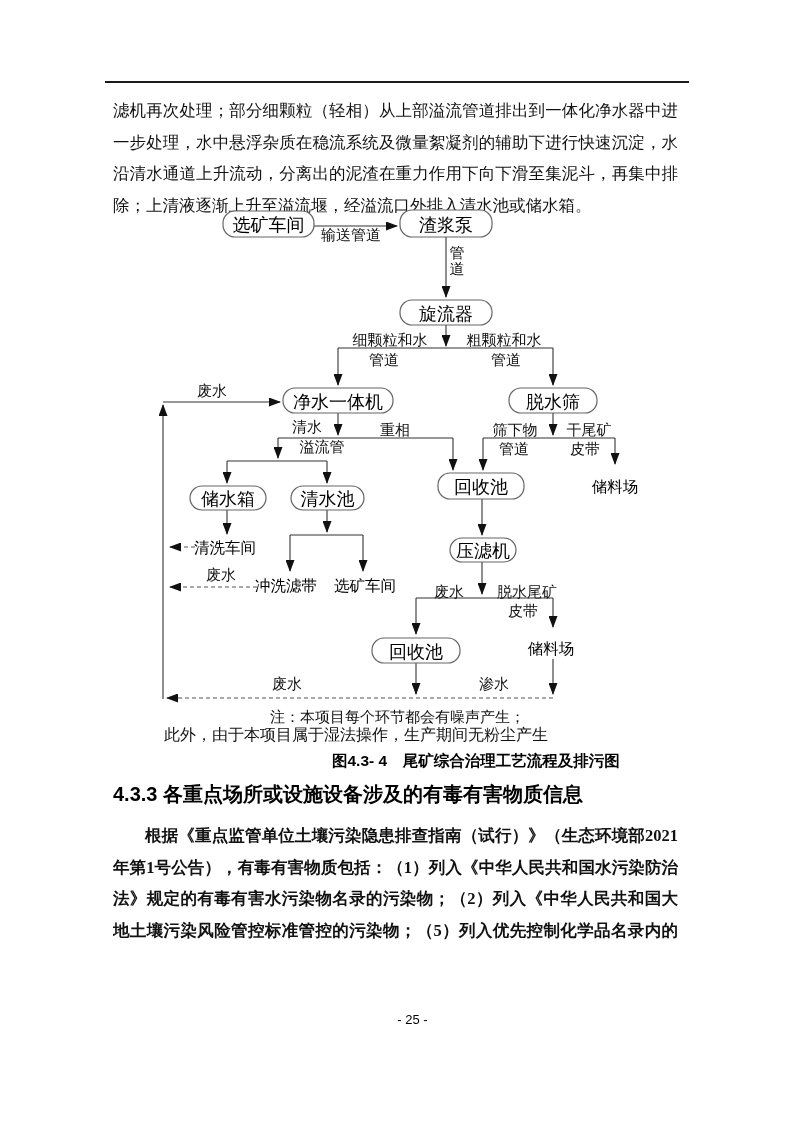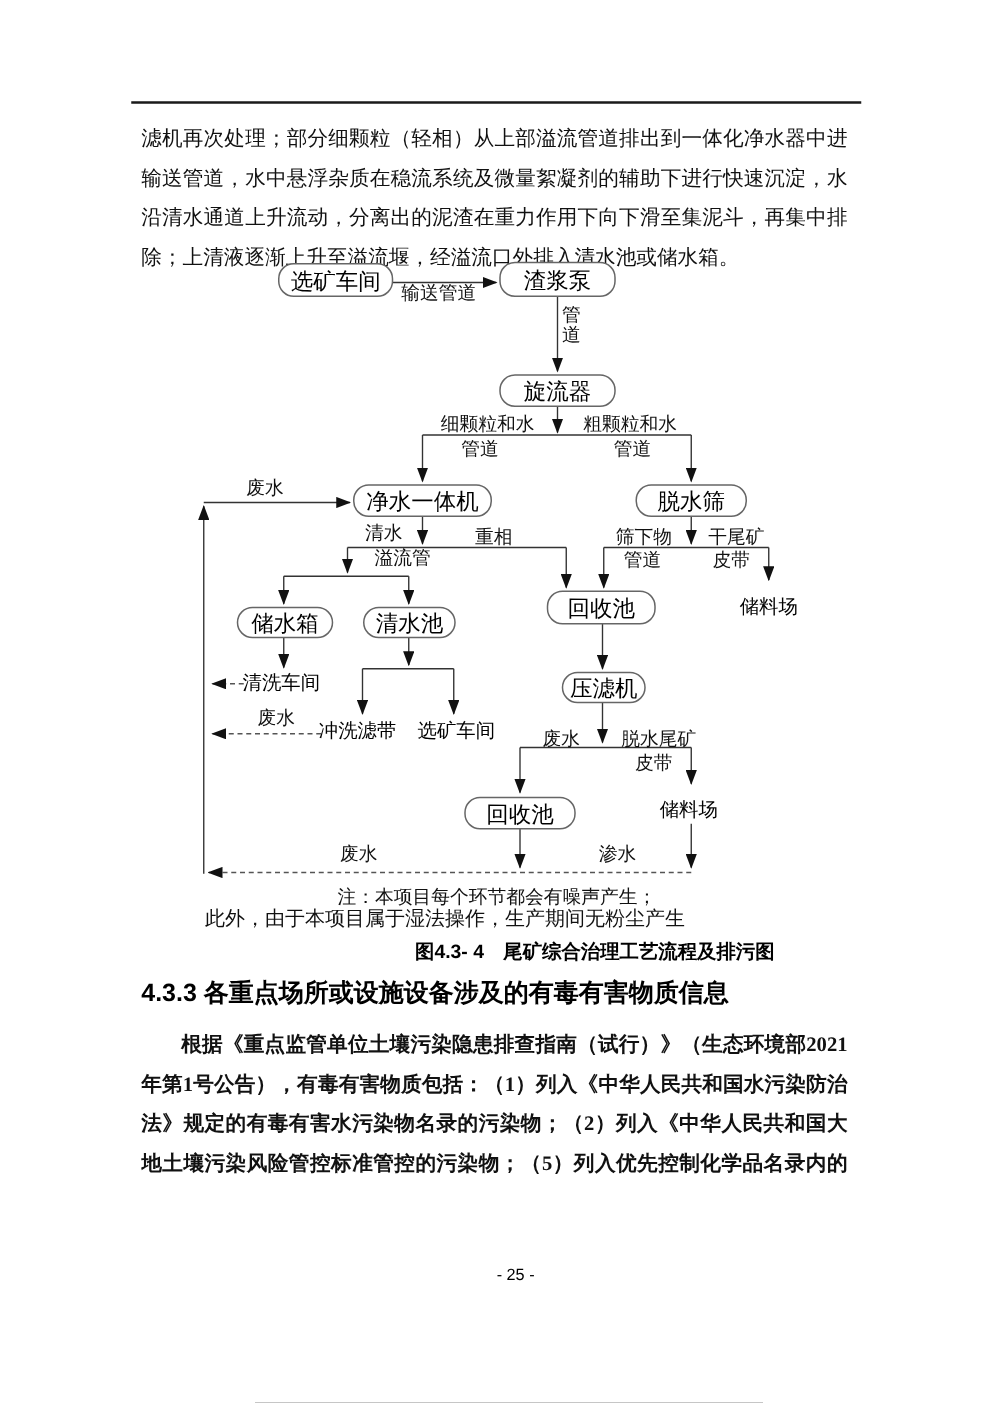--- a/index.html
+++ b/index.html
@@ -36,21 +36,21 @@
 </style>
 </head>
 <body>
 
 <div class="page">
 
   <div class="hrule"></div>
 
   <div class="para" id="para1">
       <div class="tline">滤机再次处理；部分细颗粒（轻相）从上部溢流管道排出到一体化净水器中进</div>
-      <div class="tline">输送管道，水中悬浮杂质在稳流系统及微量絮凝剂的辅助下进行快速沉淀，水</div>
+      <div class="tline">一步处理，水中悬浮杂质在稳流系统及微量絮凝剂的辅助下进行快速沉淀，水</div>
       <div class="tline">沿清水通道上升流动，分离出的泥渣在重力作用下向下滑至集泥斗，再集中排</div>
       <div class="tline tline-last">除；上清液逐渐上升至溢流堰，经溢流口外排入清水池或储水箱。</div>
     </div>
 
   <svg id="flowchart" width="793" height="760" viewBox="0 0 793 760">
     <defs>
       <marker id="arr" markerWidth="12" markerHeight="9" refX="11" refY="4.5" orient="auto" markerUnits="userSpaceOnUse">
         <path d="M0,0 L12,4.5 L0,9 Z" fill="#111"></path>
       </marker>
     </defs>

